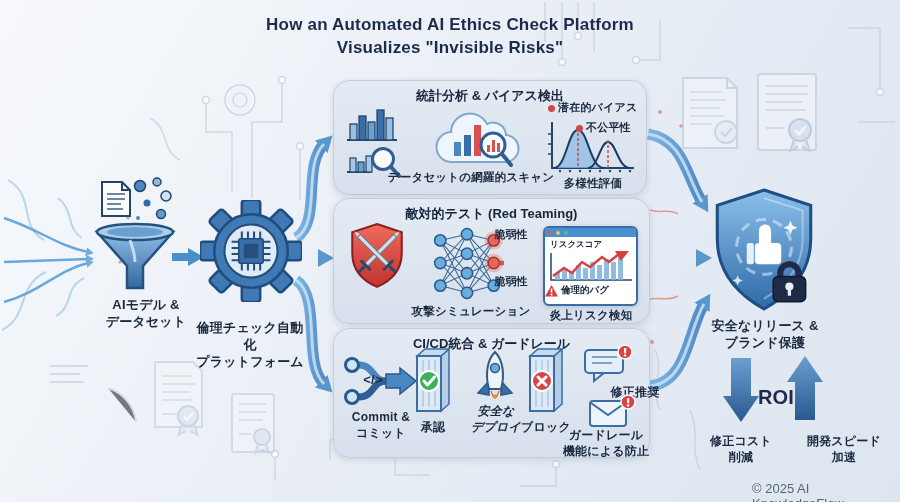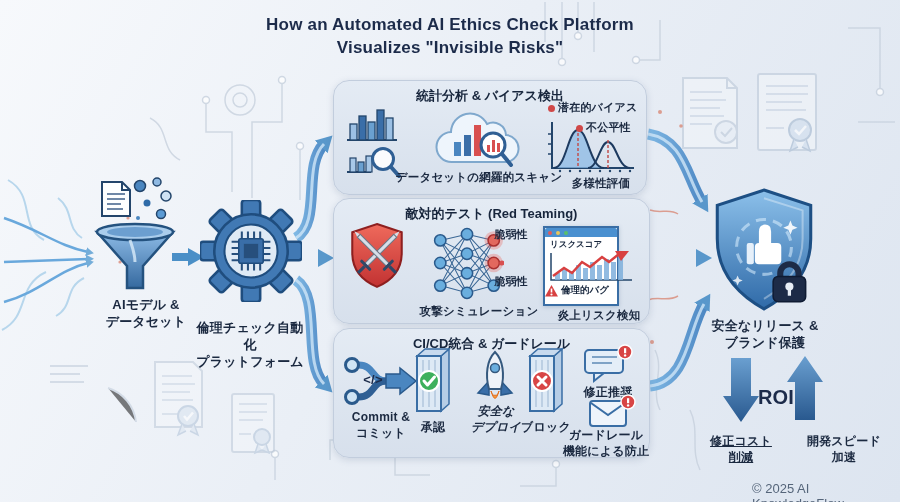--- a/index.html
+++ b/index.html
@@ -3,21 +3,21 @@
 <meta charset="utf-8">
 <style>
   html,body{margin:0;padding:0;background:#cfd8e4;font-family:"Liberation Sans","DejaVu Sans",sans-serif;}
   #canvas{position:relative;width:900px;height:502px;overflow:hidden;
     background:linear-gradient(120deg,#f7f9fc 0%,#eaeff6 45%,#dde5f0 100%);}
   .abs{position:absolute;}
   .lbl{position:absolute;font-weight:700;color:#1b2940;text-align:center;line-height:1.3;letter-spacing:.2px;}
   .l21{font-size:17px;color:#1c2b4a;line-height:1.35;}
   .l13{font-size:13px;}
   .l12{font-size:12px;}
-  .l115{font-size:11.5px;margin-left:8px;}
+  .l115{font-size:11.5px;}
   .l11{font-size:11px;}
   .panel{position:absolute;background:linear-gradient(180deg,#e4ebf4,#d7e0ec);
     border:1px solid #c2cddd;border-radius:16px;box-shadow:0 2px 7px rgba(70,95,130,.18);}
   .ptitle{position:absolute;width:100%;top:6px;font-weight:700;font-size:13px;color:#17253c;text-align:center;}
   .tl-dot{display:inline-block;width:4px;height:4px;border-radius:50%;margin-right:2px;}
   .reddot{display:inline-block;width:7px;height:7px;border-radius:50%;background:#d04848;margin-right:3px;vertical-align:middle;}
   .footer{position:absolute;font-size:13px;color:#55657a;font-weight:400;}
 </style>
 </head>
 <body>
@@ -368,21 +368,21 @@
     <g fill="#e2685e" stroke="#a83030" stroke-width="1.5">
       <circle cx="62" cy="14" r="5.5"></circle>
         <circle cx="62" cy="36" r="5.5"></circle>
     </g>
     <circle cx="70" cy="36" r="2.5" fill="#d85050"></circle>
   </svg>
   <div class="lbl l11" style="left:486px;top:227px;width:50px;">脆弱性</div>
   <div class="lbl l11" style="left:486px;top:274px;width:50px;">脆弱性</div>
   <div class="lbl l115" style="left:408px;top:304px;width:126px;">攻撃シミュレーション</div>
 
-  <div class="abs" style="left:543px;top:226px;width:76px;height:80px;background:#fff;border:2px solid #3a6ea5;border-radius:0;box-shadow:0 1px 4px rgba(60,90,130,.25);box-sizing:border-box;font-family:Liberation Mono, monospace;">
+  <div class="abs" style="left:543px;top:226px;width:95px;height:80px;background:#fff;border:2px solid #3a6ea5;border-radius:6px;box-shadow:0 1px 4px rgba(60,90,130,.25);box-sizing:border-box;font-family:Liberation Mono, monospace;">
     <div style="height:9px;background:#4a90d0;border-radius:2px 2px 0 0;display:flex;align-items:center;gap:2px;padding-left:3px;">
       <span class="tl-dot" style="background:#e05a5a"></span>
       <span class="tl-dot" style="background:#e8c55a"></span>
       <span class="tl-dot" style="background:#5abf6a"></span>
     </div>
     <div style="font-size:8.5px;font-weight:700;color:#16253c;padding:2px 0 0 5px;">リスクスコア</div>
     <svg width="85" height="32" viewBox="0 0 85 32" style="display:block;margin:0 0 0 4px;">
       <path d="M2,2 V29 H83" stroke="#23456b" stroke-width="1.5" fill="none"></path>
       <g fill="#7fb0dc" opacity=".85">
         <rect x="6" y="22" width="5" height="7"></rect>
@@ -470,21 +470,21 @@
     <rect x="2" y="6" width="38" height="23" rx="4" fill="#e4eef8" stroke="#3a6ea5" stroke-width="2"></rect>
     <g stroke="#7fa3c6" stroke-width="2">
         <path d="M9,13 H34"></path>
         <path d="M9,19 H29"></path>
       </g>
     <polygon points="11,29 11,37 21,29" fill="#e4eef8" stroke="#3a6ea5" stroke-width="2"></polygon>
     <circle cx="42" cy="8" r="7" fill="#d84545" stroke="#fff" stroke-width="1.5"></circle>
     <rect x="41" y="4.2" width="2.2" height="5" fill="#fff"></rect>
       <circle cx="42.1" cy="11.4" r="1.2" fill="#fff"></circle>
   </svg>
-  <div class="lbl l12" style="left:576px;top:385px;width:64px;">修正推奨</div>
+  <div class="lbl l12" style="left:603px;top:385px;width:64px;">修正推奨</div>
 
   <svg class="abs" style="left:588px;top:394px" width="48" height="36" viewBox="0 0 48 36">
     <rect x="2" y="7" width="36" height="25" rx="3" fill="#eef4fb" stroke="#3a6ea5" stroke-width="2"></rect>
     <path d="M3,9 L20,21 L37,9" fill="none" stroke="#3a6ea5" stroke-width="2"></path>
     <circle cx="40" cy="8" r="7" fill="#d84545" stroke="#fff" stroke-width="1.5"></circle>
     <rect x="39" y="4.2" width="2.2" height="5" fill="#fff"></rect>
       <circle cx="40.1" cy="11.4" r="1.2" fill="#fff"></circle>
   </svg>
   <div class="lbl l12" style="left:556px;top:428px;width:100px;">
     <div>ガードレール</div>
@@ -532,21 +532,21 @@
   <div class="lbl" style="left:748px;top:384px;width:44px;font-size:20px;color:#1c2b4a;margin-left:6px;">ROI</div>
   <svg class="abs" style="left:786px;top:354px" width="38" height="70" viewBox="0 0 38 70">
     <defs>
         <linearGradient id="gup" x1="0" y1="0" x2="0" y2="1">
       <stop offset="0" stop-color="#6a9fd0"></stop>
           <stop offset="1" stop-color="#29598f"></stop>
         </linearGradient>
       </defs>
     <polygon points="19,2 37,28 29,28 29,66 9,66 9,28 1,28" fill="url(#gup)"></polygon>
   </svg>
-  <div class="lbl l12" style="left:706px;top:434px;width:70px;text-decoration:underline;">
+  <div class="lbl l12" style="left:706px;top:434px;width:70px;">
     <div>修正コスト</div>
     <div>削減</div>
   </div>
   <div class="lbl l12" style="left:768px;top:434px;width:80px;margin-left:36px;">
     <div>開発スピード</div>
     <div>加速</div>
   </div>
 
   <div class="footer" style="left:752px;top:481px;">© 2025 AI KnowledgeFlow</div>
 

